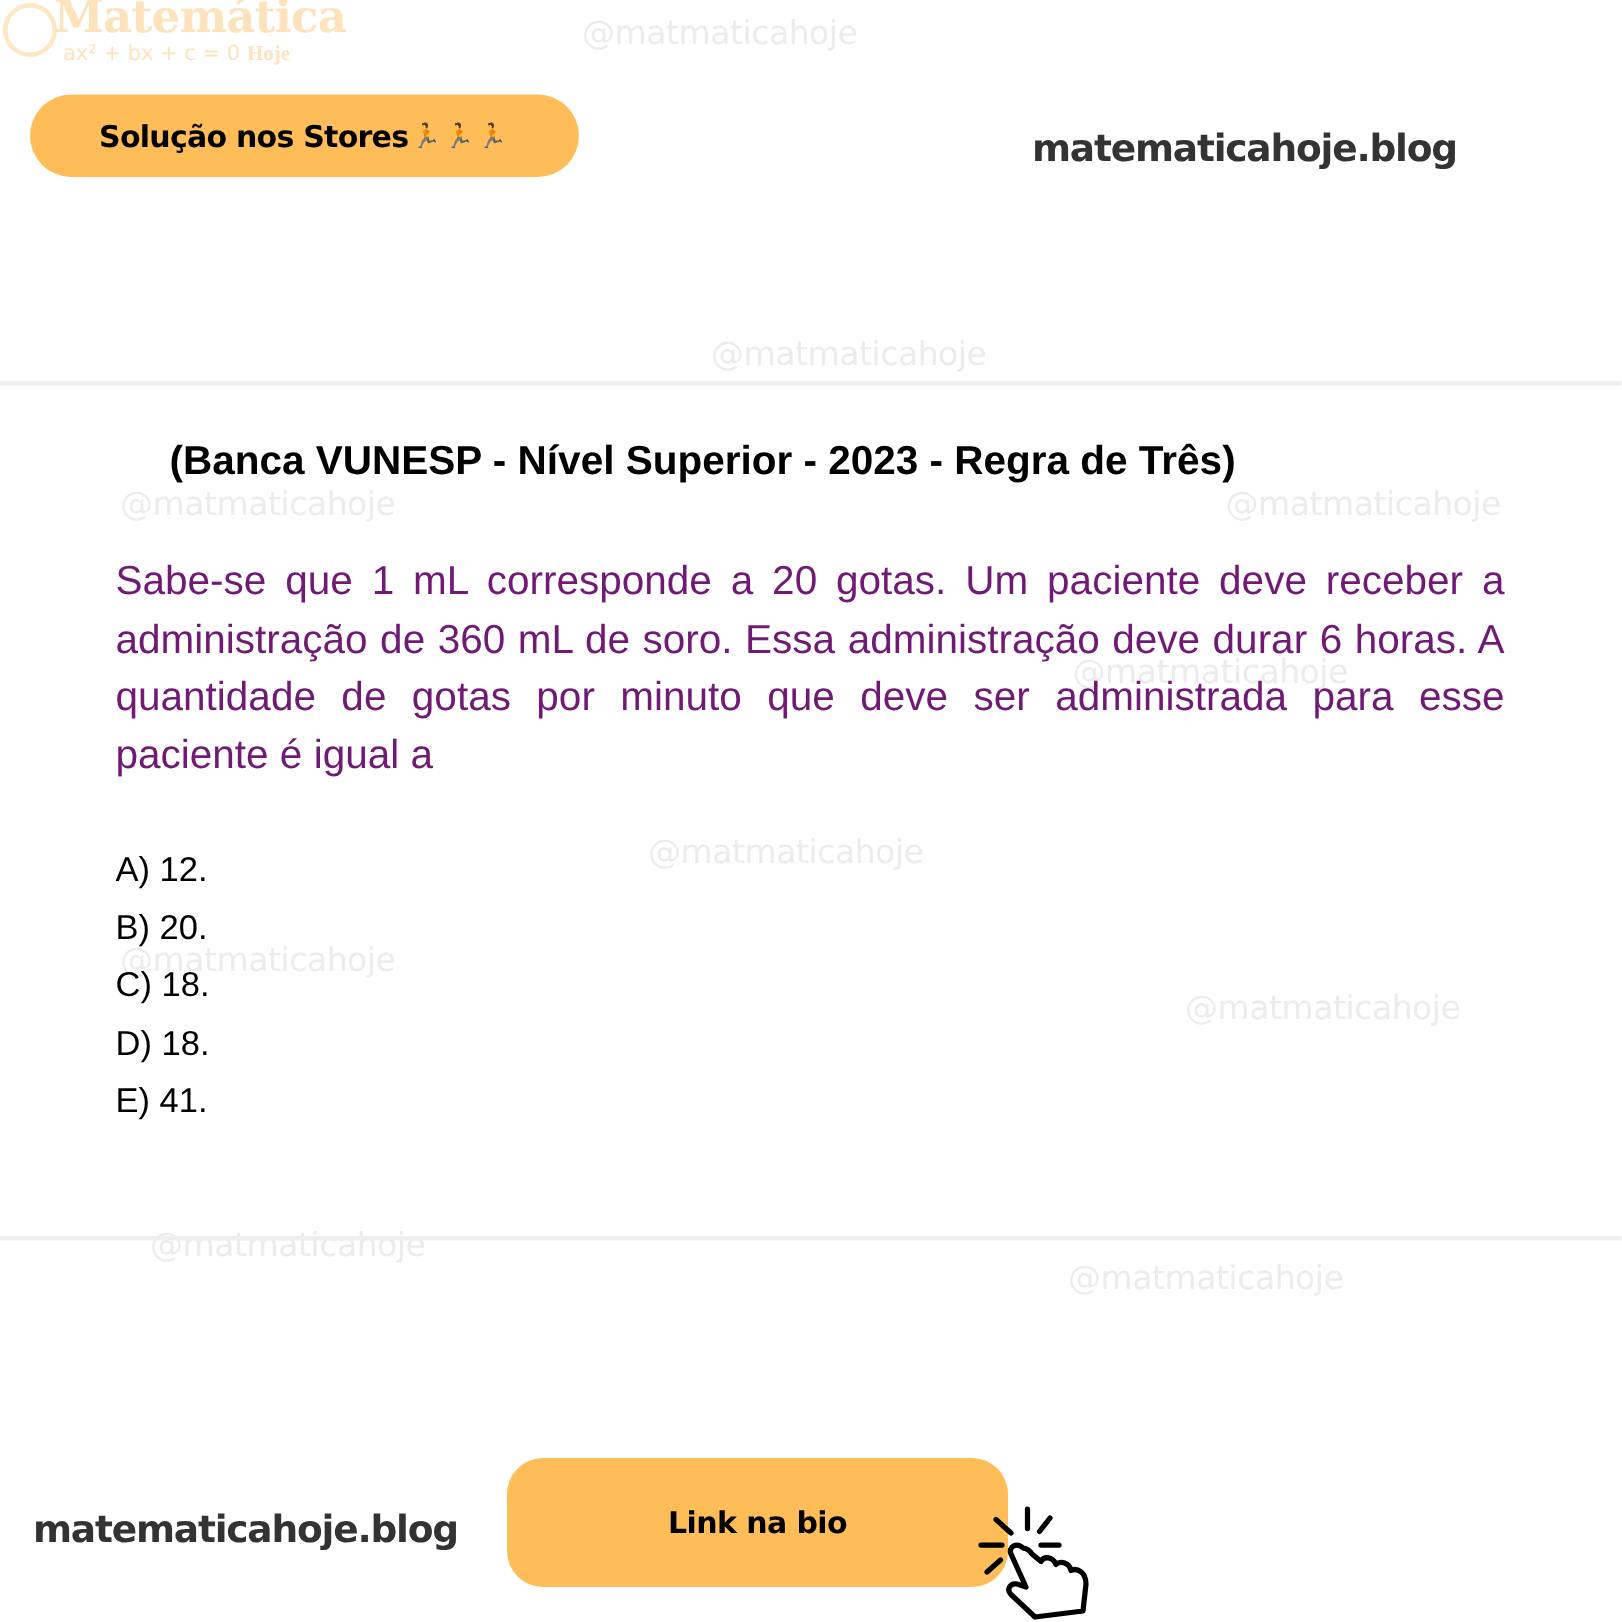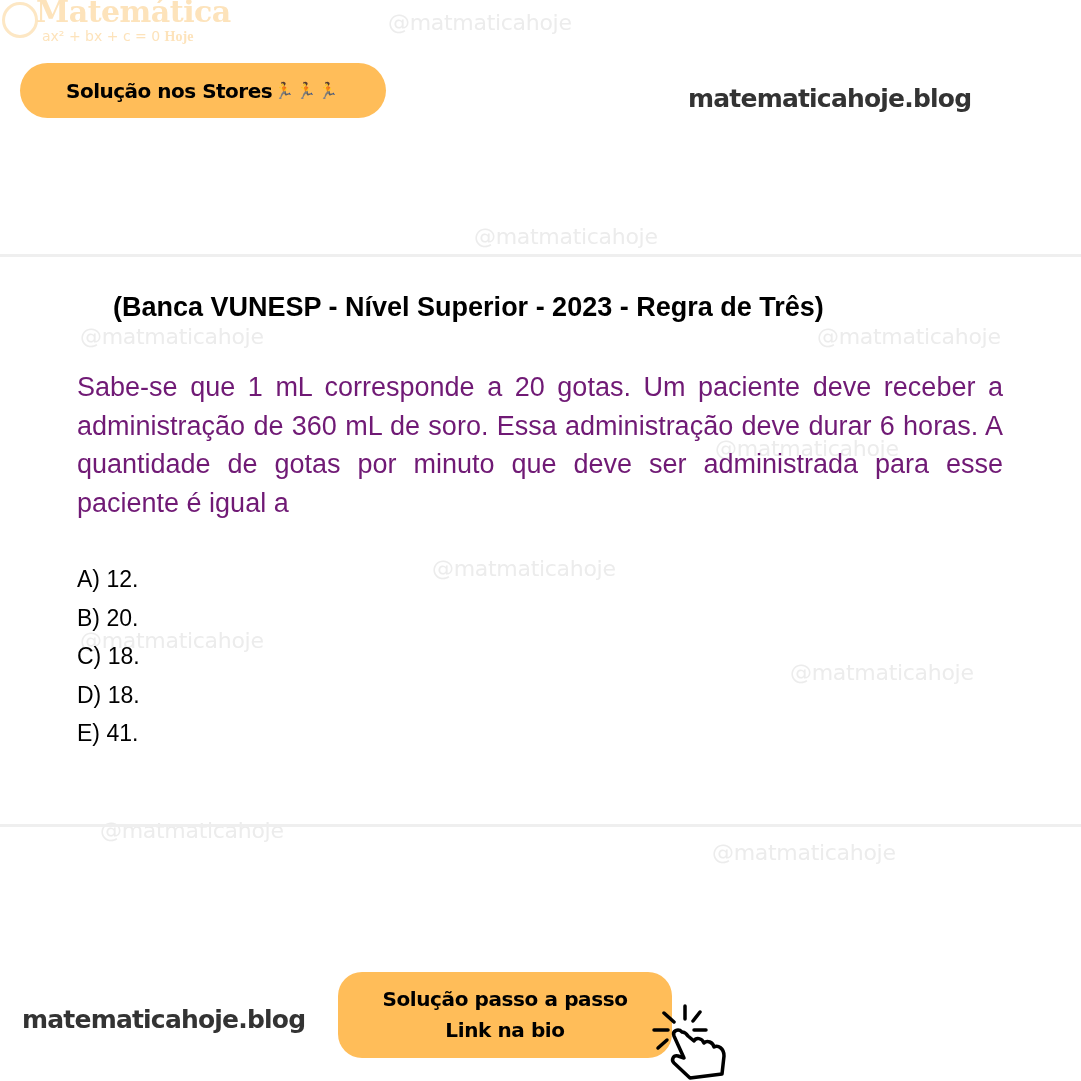--- a/index.html
+++ b/index.html
@@ -105,21 +105,20 @@
   <div><span>A)</span> <span>12.</span></div>
   <div><span>B)</span> <span>20.</span></div>
   <div><span>C)</span> <span>18.</span></div>
   <div><span>D)</span> <span>18.</span></div>
   <div><span>E)</span> <span>41.</span></div>
 </div>
 
 <div class="abs blog-bottom">matematicahoje.blog</div>
 
 <div class="abs pill bottom-pill">
-  <span>Solução passo a passo</span>
   <span>Link na bio</span>
 </div>
 
 <svg class="abs hand" viewBox="0 0 90 81">
   <g stroke="#000" stroke-width="3.5" stroke-linecap="round" fill="none">
     <line x1="20" y1="13" x2="30" y2="22"></line>
     <line x1="41" y1="6" x2="41" y2="19"></line>
     <line x1="56" y1="12" x2="49" y2="21"></line>
     <line x1="10" y1="30" x2="24" y2="30"></line>
     <line x1="50" y1="30" x2="62" y2="30"></line>

